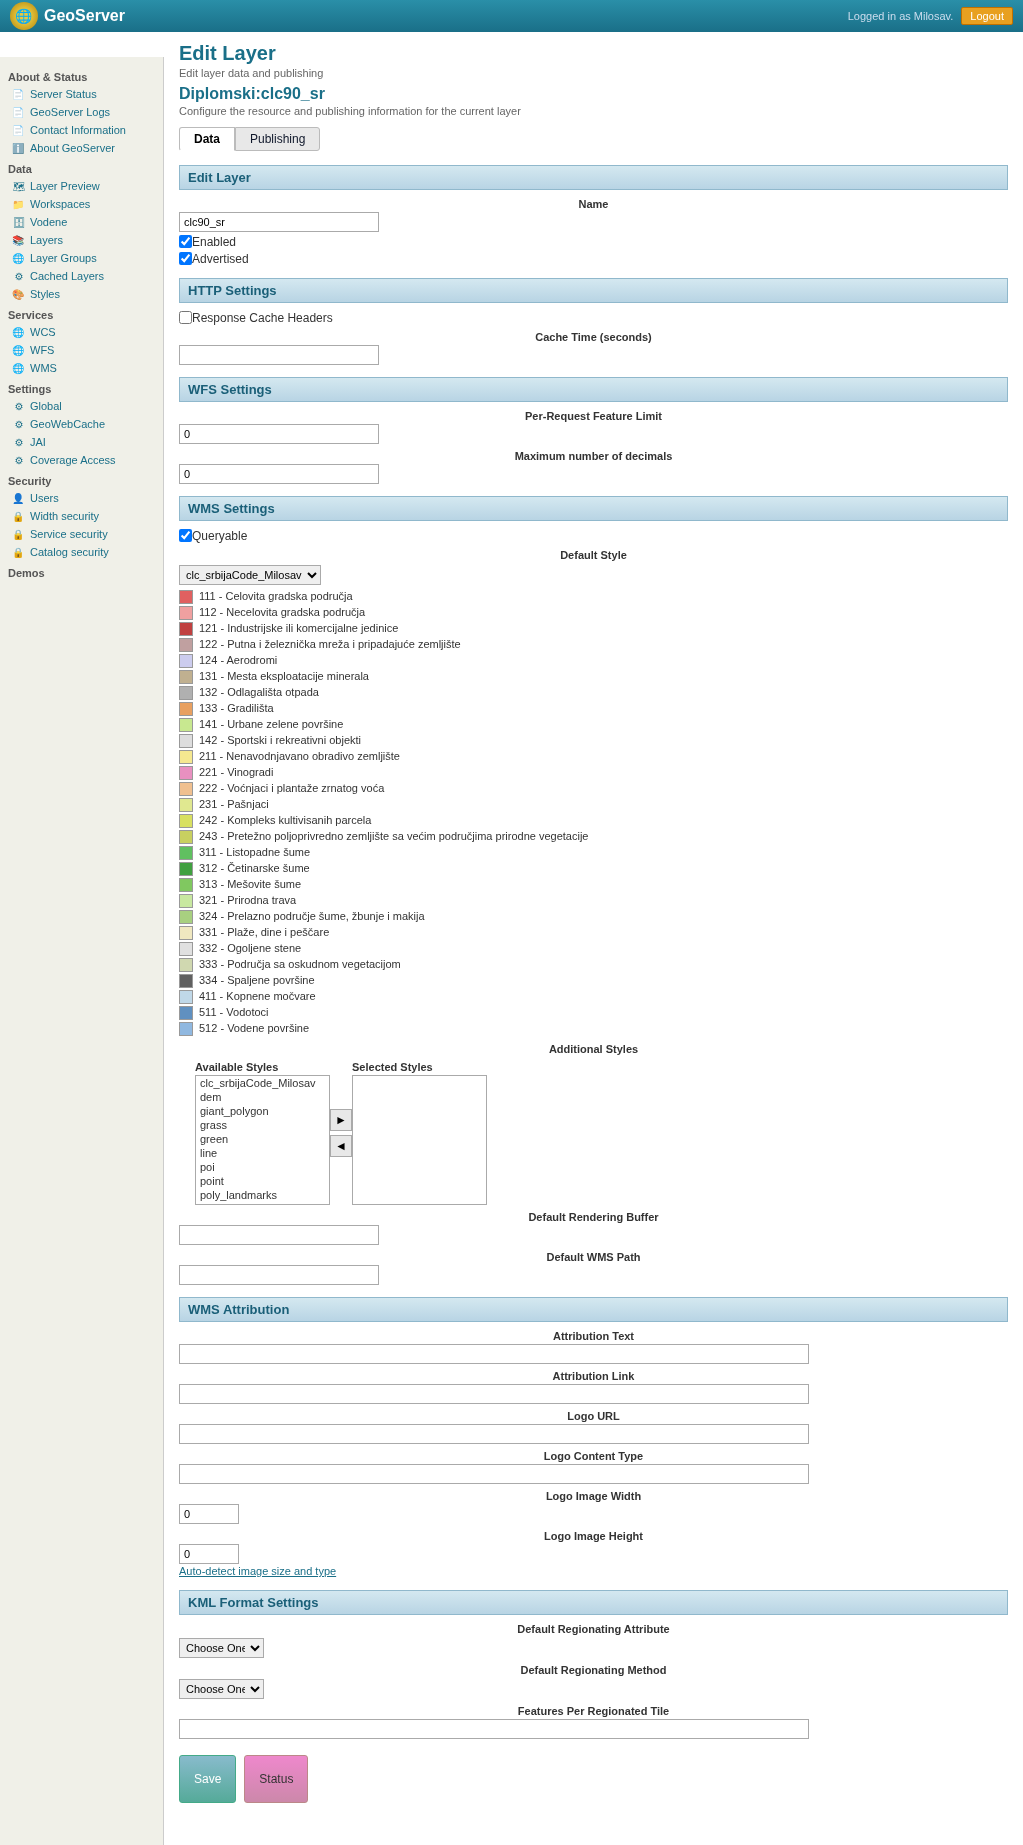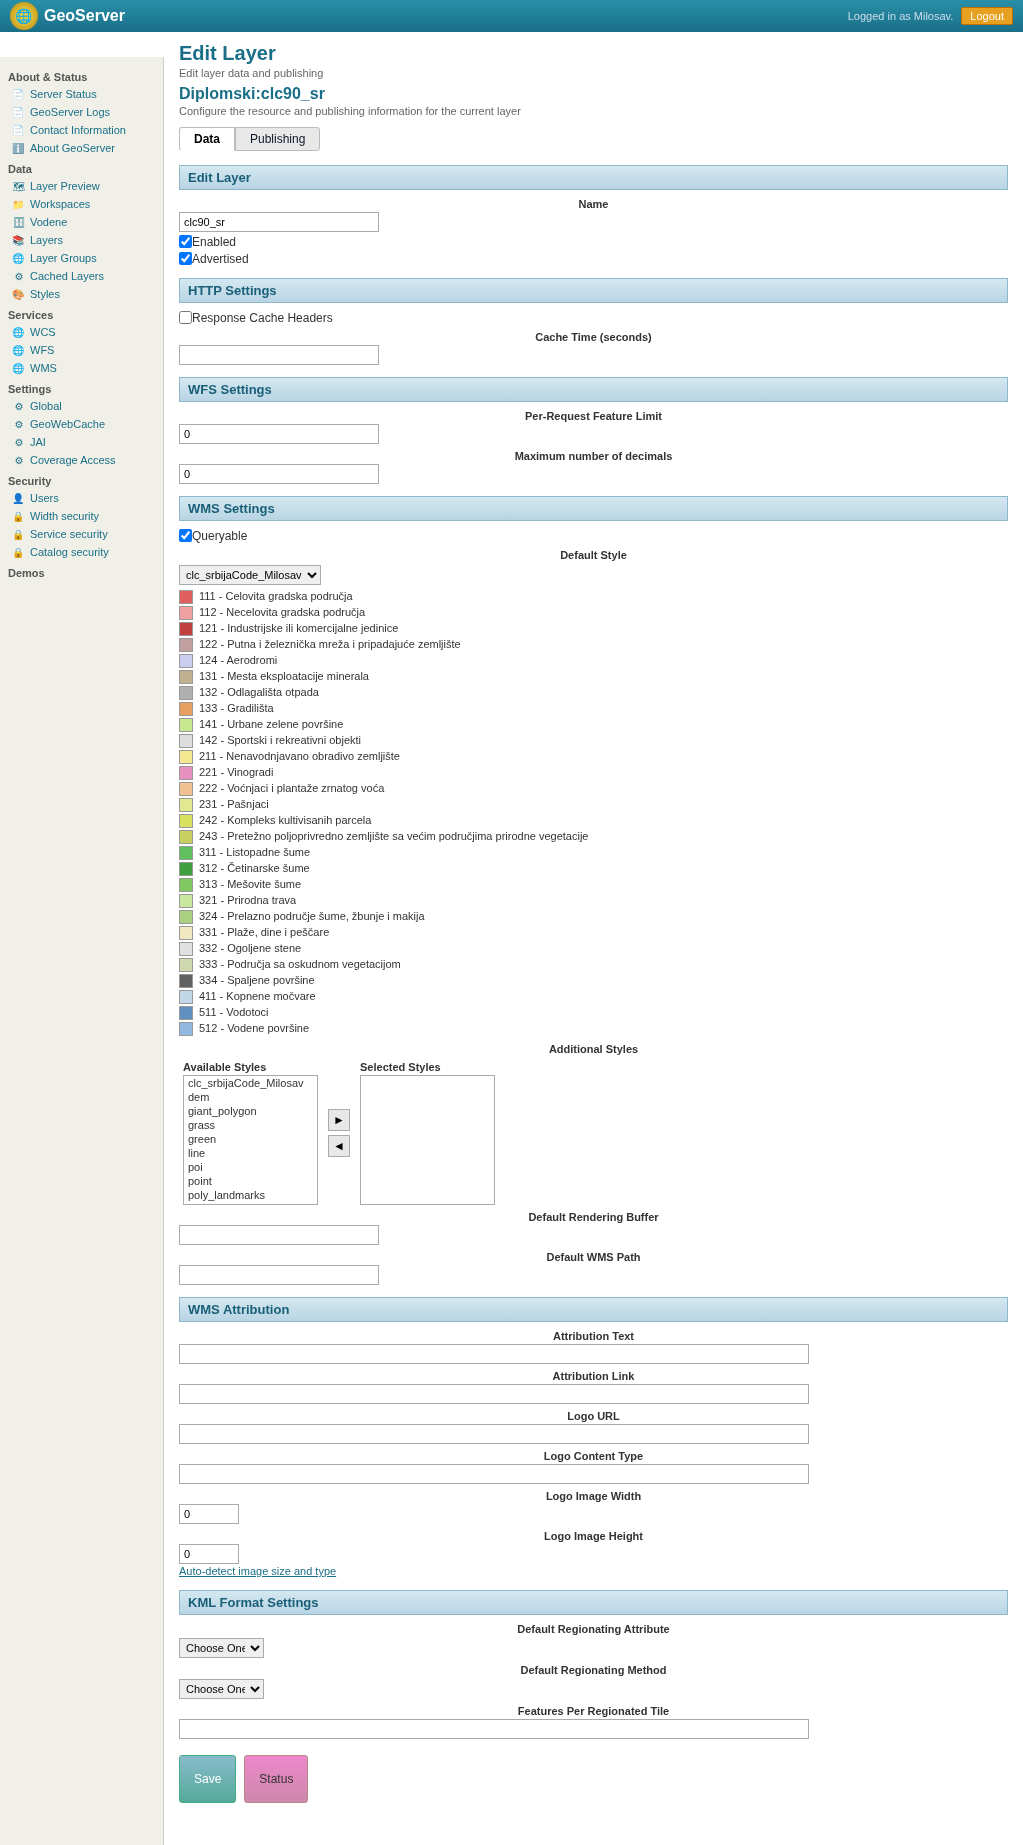--- a/index.html
+++ b/index.html
@@ -157,22 +157,21 @@
       height: 20px;
       font-size: 11px;
       border: 1px solid #aaa;
       padding: 0 2px;
     }
 
     
     .styles-container {
       display: flex;
       align-items: center;
-      gap: 10px;
-      margin: 6px 4px;
+      margin: 6px 16px;
     }
     .styles-box-wrapper { }
     .styles-box-label { font-weight: bold; font-size: 11px; margin-bottom: 2px; }
     .styles-listbox {
       width: 135px;
       height: 130px;
       border: 1px solid #aaa;
       overflow-y: scroll;
       background: #fff;
       font-size: 11px;

